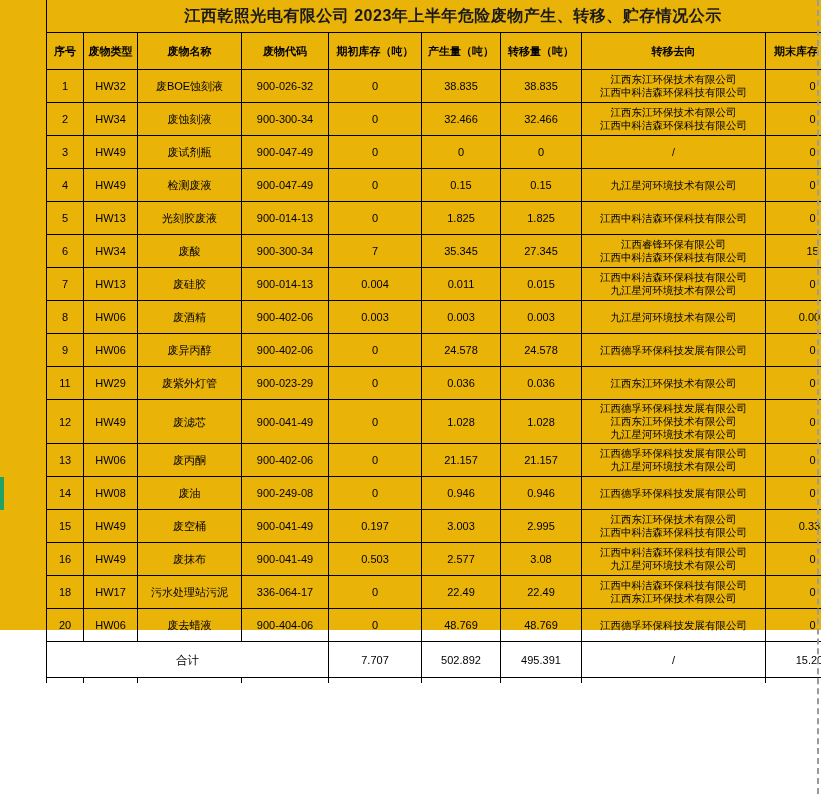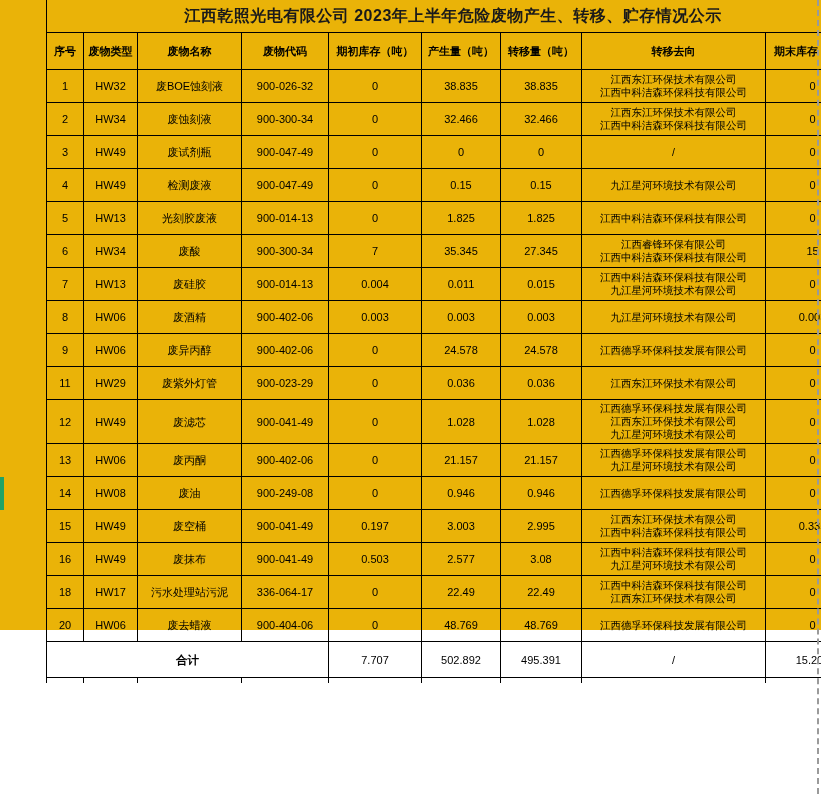--- a/index.html
+++ b/index.html
@@ -57,21 +57,21 @@
   }
   .dest-line {
     font-size: 10.5px;
     line-height: 13px;
     white-space: nowrap;
   }
   tr.total-row {
     height: 36px;
   }
   tr.total-row td.total-label {
-    font-weight: bold;
+    font-weight: normal;
     font-size: 11.5px;
   }
   tr.strip-row td {
     height: 5px;
     padding: 0;
     border-bottom: none;
   }
   .green-marker {
     position: absolute;
     left: 0;

